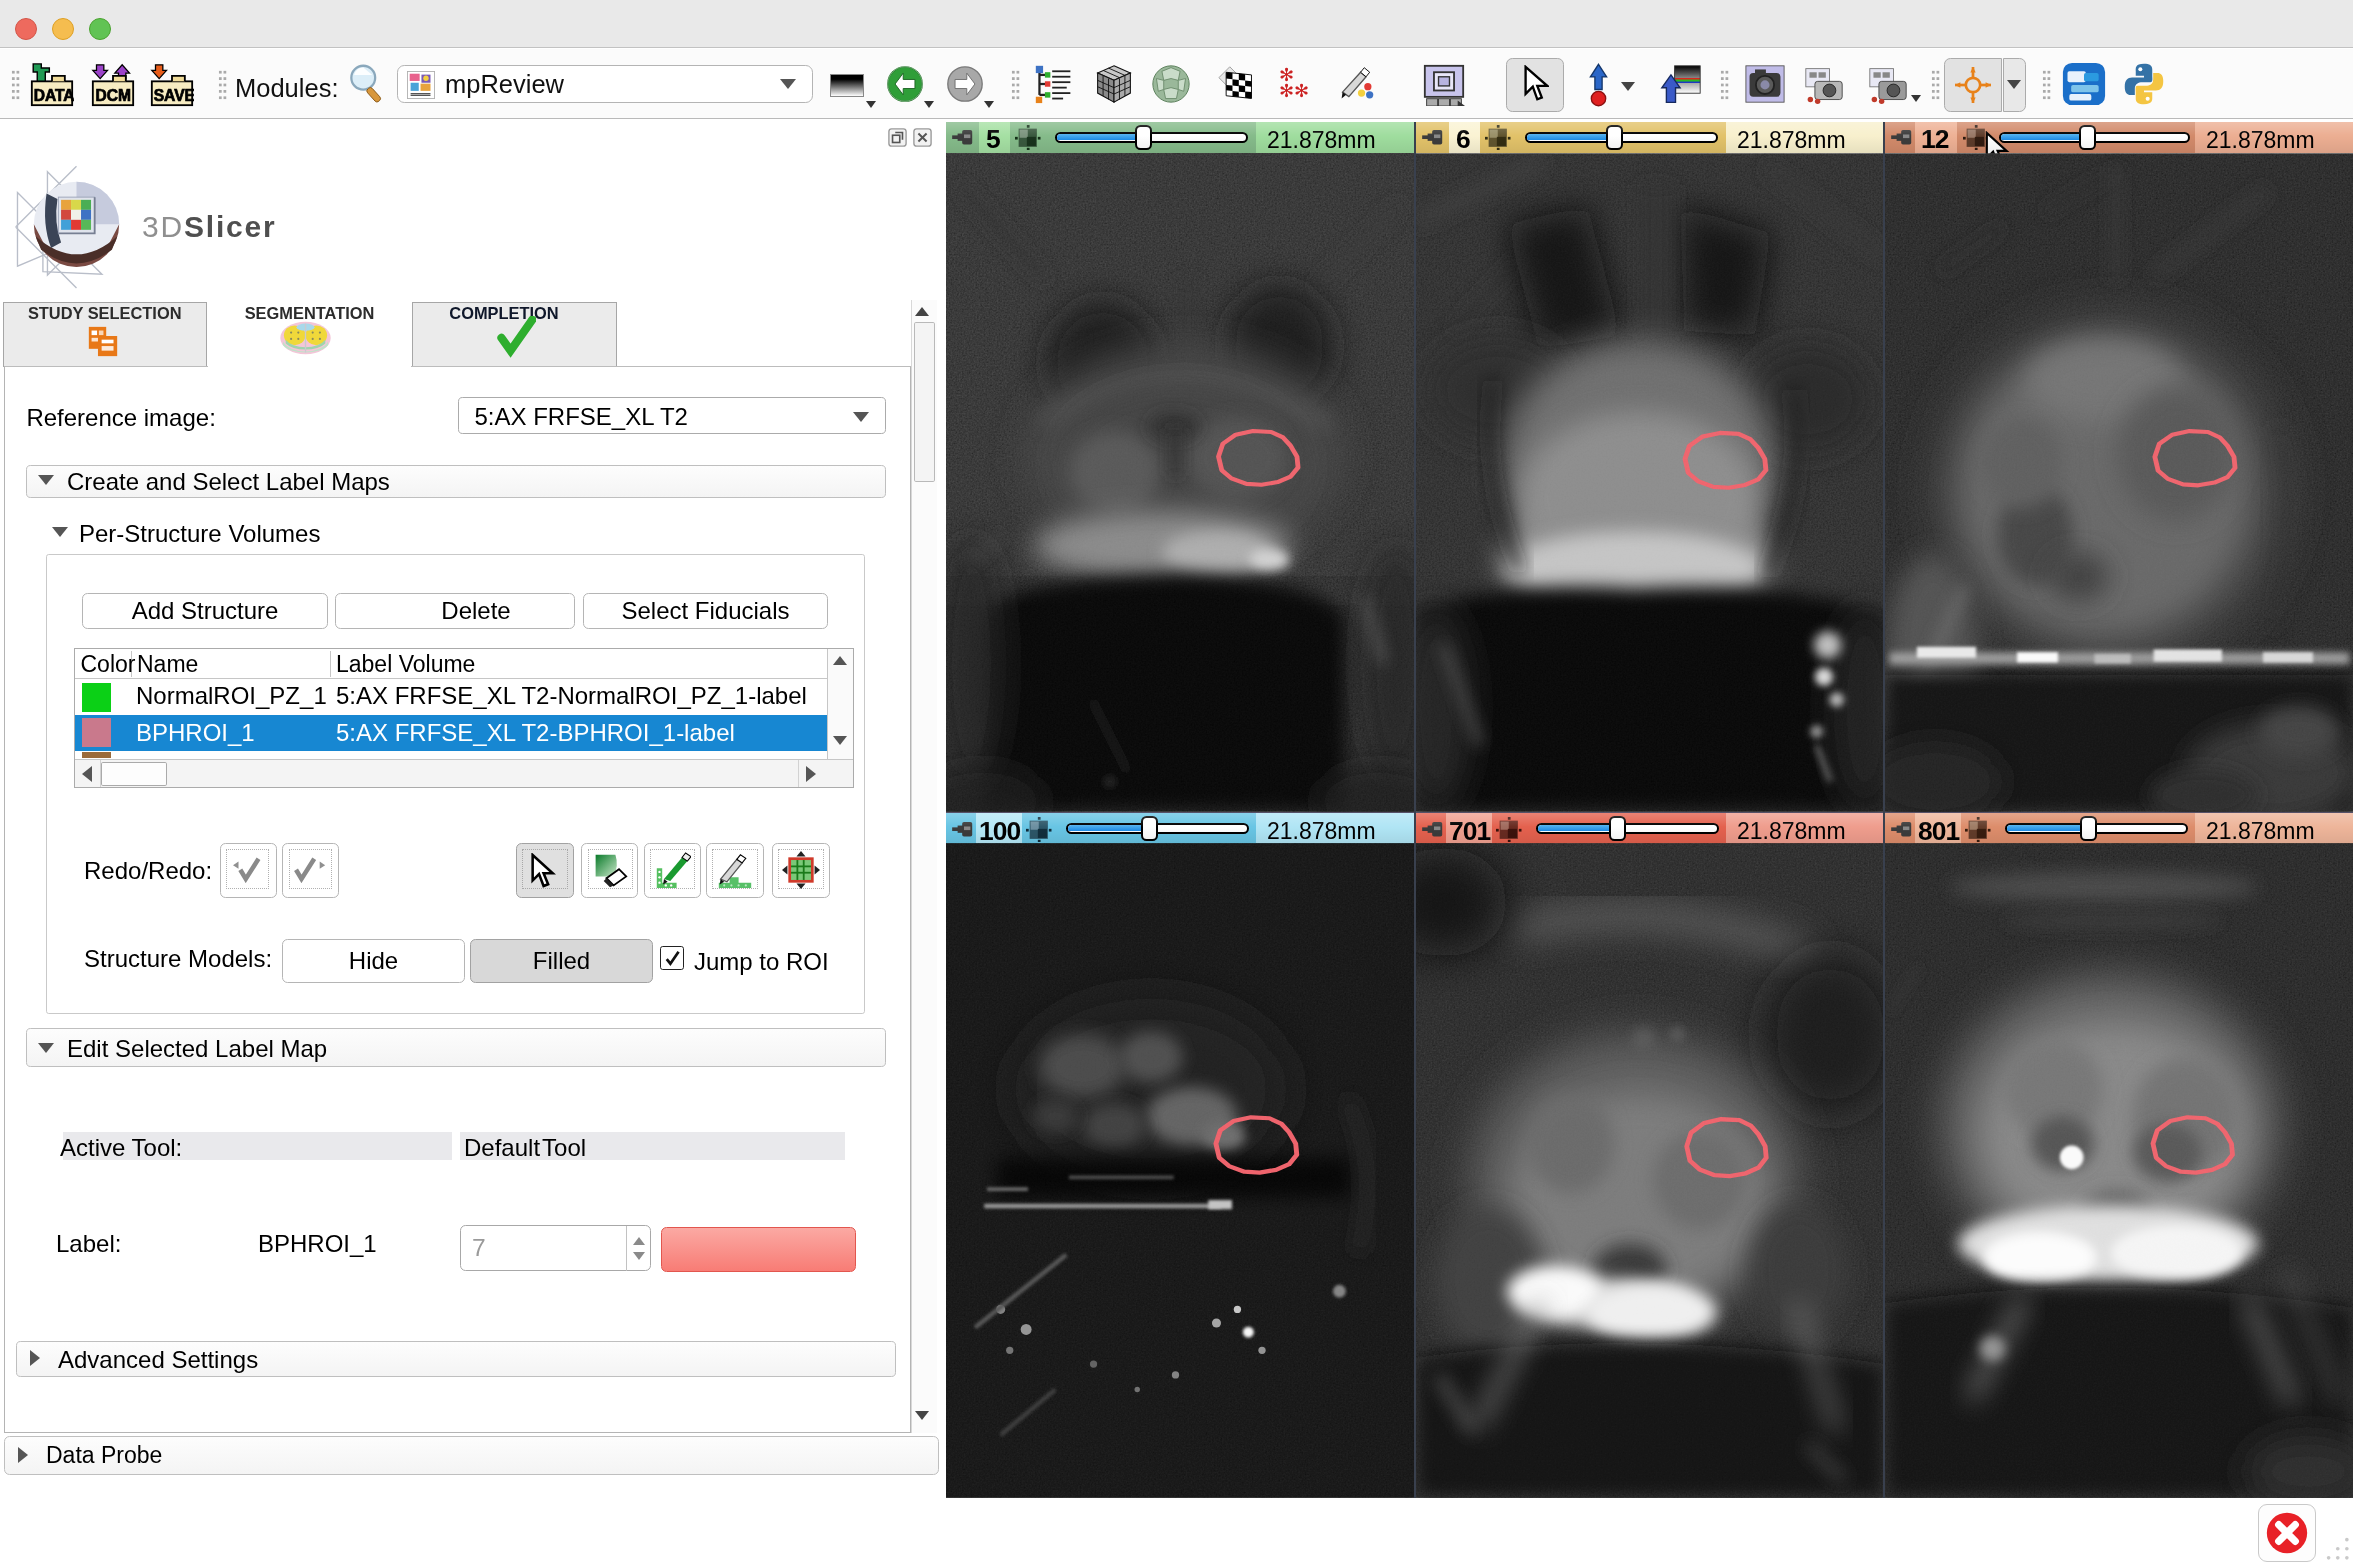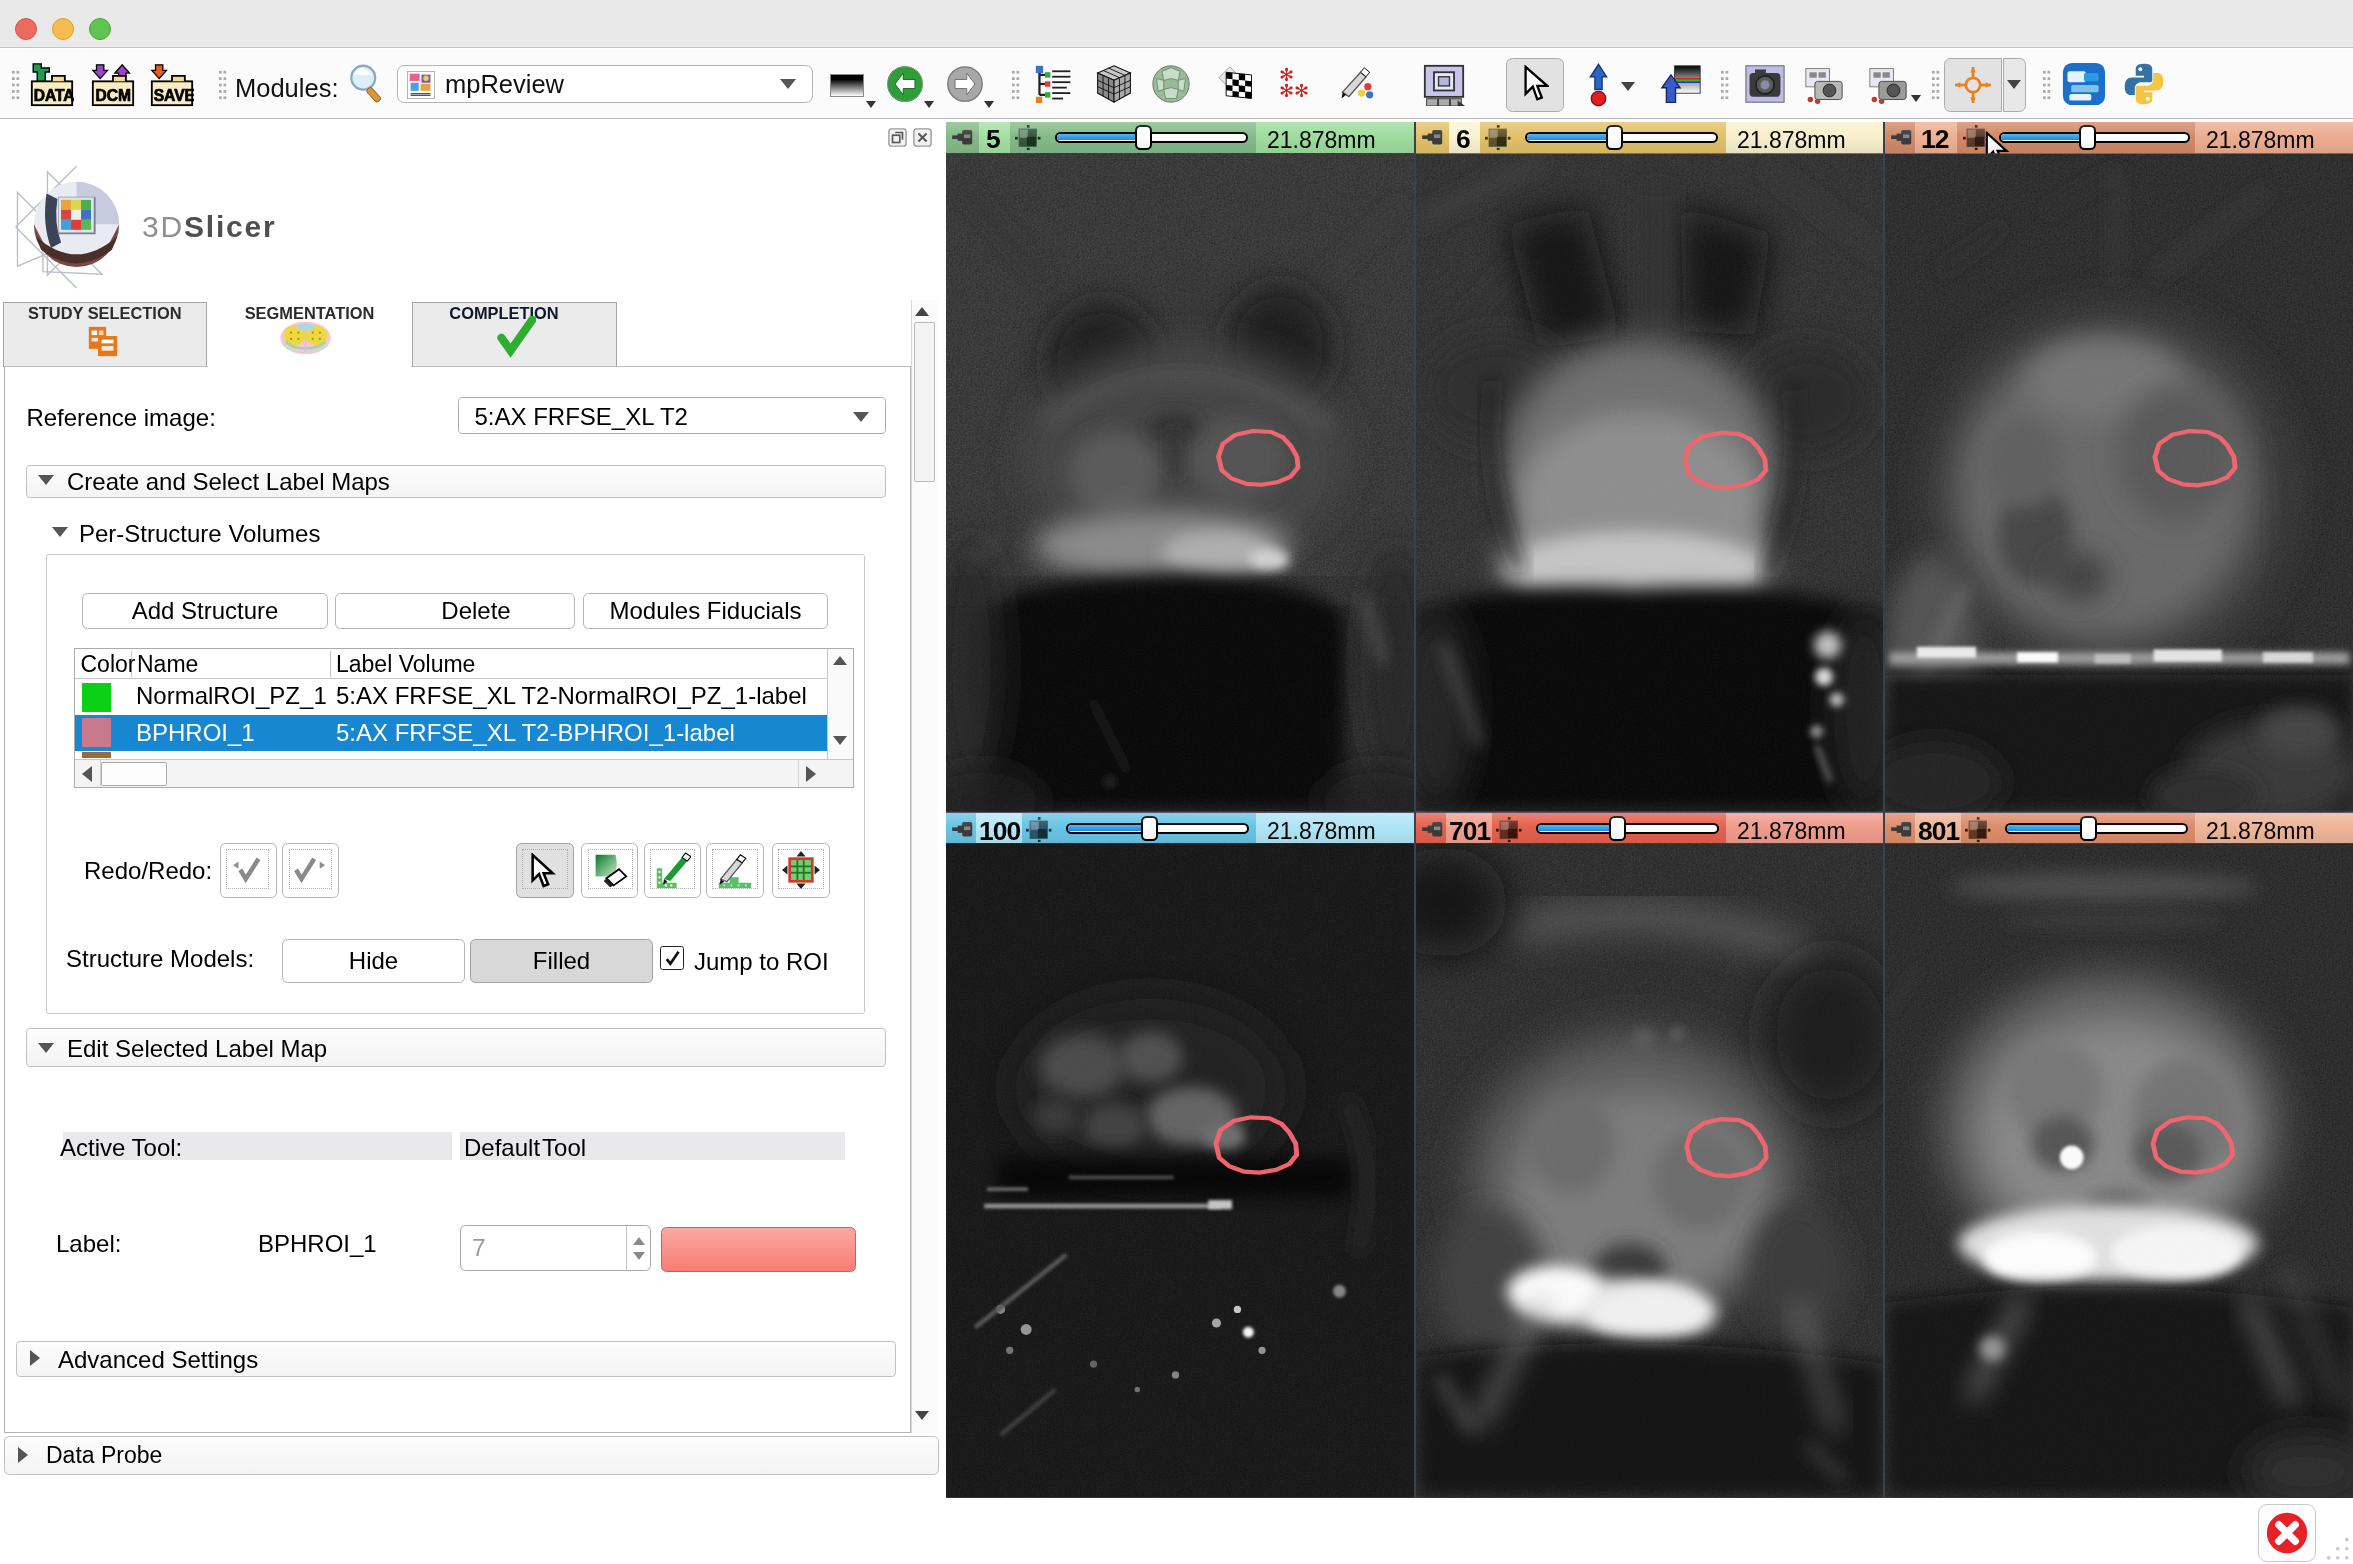--- a/index.html
+++ b/index.html
@@ -367,21 +367,21 @@
 <div class="tri-d" style="left:38px; top:475px;"></div>
 <div class="lbl" style="left:67px; top:468px;">Create and Select Label Maps</div>
 
 <div class="tri-d" style="left:52px; top:527px;"></div>
 <div class="lbl" style="left:79px; top:520px;">Per-Structure Volumes</div>
 
 <div class="abs" style="left:46px; top:554px; width:819px; height:460px; border:0.9px solid #c9c9c9; border-radius:2.7px;"></div>
 
 <div class="btn" style="left:82px; top:593px; width:246px; height:36px; line-height:34px;">Add Structure</div>
 <div class="btn" style="left:335px; top:593px; width:240px; height:36px; line-height:34px;padding-left:42px;">Delete</div>
-<div class="btn" style="left:583px; top:593px; width:245px; height:36px; line-height:34px;">Modules Fiducials</div>
+<div class="btn" style="left:583px; top:593px; width:245px; height:36px; line-height:34px;">Select Fiducials</div>
 
 <div class="abs" style="left:74px; top:648px; width:780px; height:140px; background:#fff; border:0.9px solid #ababab;">
   <div class="abs" style="left:0; top:0; width:752px; height:30px; border-bottom:0.9px solid #c6c6c6;"></div>
   <div class="abs" style="left:56px; top:1.8px; width:0.9px; height:26.4px; background:#c6c6c6;"></div>
   <div class="abs" style="left:255px; top:1.8px; width:0.9px; height:26.4px; background:#c6c6c6;"></div>
   <div class="abs" style="left:5.5px; top:1.8px; font-size:23px; color:#000;">Color</div>
   <div class="abs" style="left:62px; top:1.8px; font-size:23px; color:#000;">Name</div>
   <div class="abs" style="left:261px; top:1.8px; font-size:23px; color:#000;">Label Volume</div>
   <div class="abs" style="left:7.3px; top:34px; width:29px; height:29px; background:#0bd016;"></div>
   <div class="abs" style="left:61px; top:33px; font-size:24px; color:#000;">NormalROI_PZ_1</div>
@@ -475,21 +475,21 @@
   <rect x="7" y="7" width="28" height="28" fill="#d03a2a"></rect>
   <rect x="10" y="10" width="22" height="22" fill="#7ac878"></rect>
   <g stroke="#1a7a1a" stroke-width="2">
       <line x1="10" y1="17" x2="32" y2="17"></line>
       <line x1="10" y1="24" x2="32" y2="24"></line>
       <line x1="17" y1="10" x2="17" y2="32"></line>
       <line x1="24" y1="10" x2="24" y2="32"></line>
     </g>
 </svg>
 
-<div class="lbl" style="left:66px; top:945px;">Structure Models:</div>
+<div class="lbl" style="left:84px; top:945px;">Structure Models:</div>
 <div class="btn" style="left:282px; top:939px; width:183px; height:44px; line-height:42px;">Hide</div>
 <div class="btn" style="left:470px; top:939px; width:183px; height:44px; line-height:42px; background:#d8d8d8; border-color:#a2a2a2;">Filled</div>
 <div class="abs" style="left:660px; top:946px; width:24px; height:24px; background:#fff; border:1.8px solid #222; border-radius:2.7px;"></div>
 <svg class="abs" style="left:664px; top:950px;" width="17.3" height="17.3" viewBox="0 0 19 19">
     <path d="M3,10 L7,15 L16,2" fill="none" stroke="#111" stroke-width="3"></path>
   </svg>
 <div class="lbl" style="left:694px; top:948px;">Jump to ROI</div>
 
 <div class="box" style="left:26.4px; top:1028px; width:860px; height:39px;"></div>
 <div class="tri-d" style="left:38px; top:1043px;"></div>

